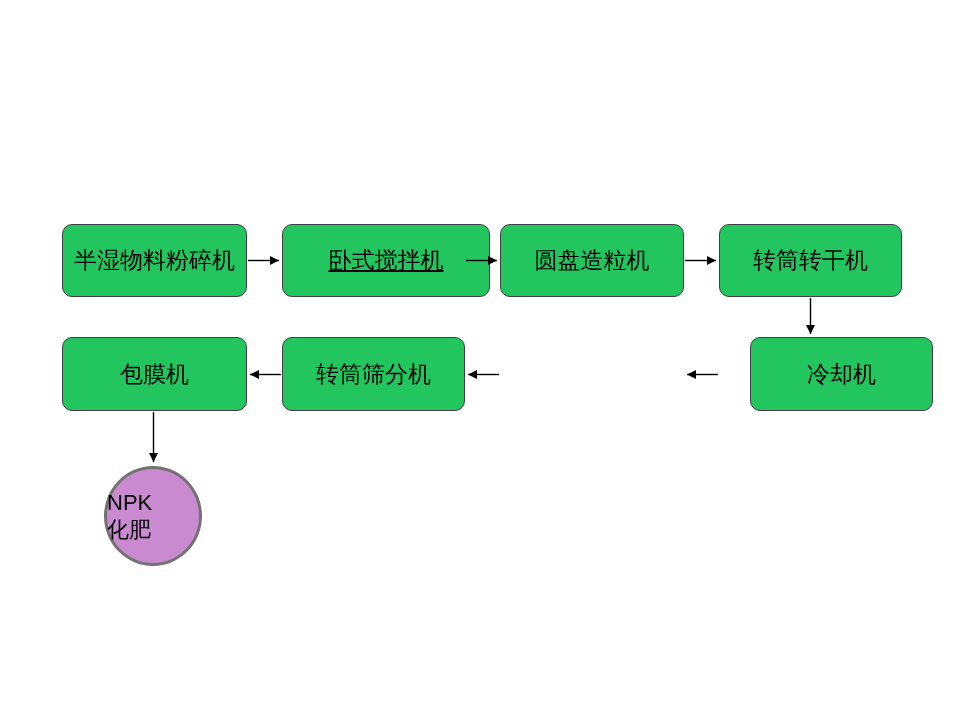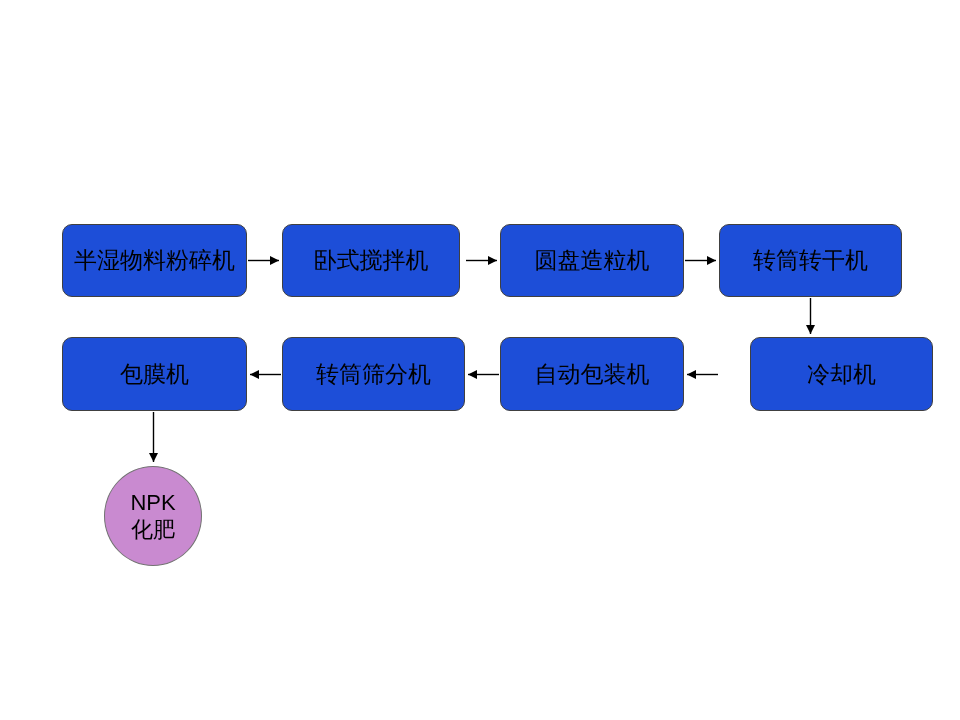--- a/index.html
+++ b/index.html
@@ -15,55 +15,55 @@
     overflow: hidden;
   }
   .canvas {
     position: absolute;
     inset: 0;
     width: 960px;
     height: 720px;
   }
   .node {
     position: absolute;
-    background: #1d4ed8;
+    background: #22c55e;
     border: 1px solid #404040;
     border-radius: 10px;
     display: flex;
     align-items: center;
     justify-content: center;
     font-size: 23px;
     color: #000000;
     box-sizing: border-box;
     text-align: center;
     white-space: nowrap;
   }
   
   .n-crusher    { left: 62px;  top: 224px; width: 185px; height: 73px; }
-  .n-mixer      { left: 282px; top: 224px; width: 178px; height: 73px; }
+  .n-mixer      { left: 282px; top: 224px; width: 208px; height: 73px; text-decoration: underline; }
   .n-granulator { left: 500px; top: 224px; width: 184px; height: 73px; justify-content: center; }
   .n-dryer      { left: 719px; top: 224px; width: 183px; height: 73px; }
   
   .n-coater     { left: 62px;  top: 337px; width: 185px; height: 74px; }
   .n-screener   { left: 282px; top: 337px; width: 183px; height: 74px; }
   .n-packer     { left: 500px; top: 337px; width: 184px; height: 74px; }
   .n-cooler     { left: 719px; top: 337px; width: 183px; height: 74px; margin-left: 31px; }
 
   .terminal {
     position: absolute;
     left: 104px;
     top: 466px;
     width: 98px;
     height: 100px;
     border-radius: 50%;
     background: #c98ad0;
-    border: 1px solid #737373;
+    border: 3px solid #737373;
     display: flex;
     flex-direction: column;
-    align-items: center;
+    align-items: flex-start;
     justify-content: center;
     color: #000000;
     font-size: 22px;
     line-height: 1.25;
     box-sizing: border-box;
   }
   .arrows {
     position: absolute;
     inset: 0;
     pointer-events: none;
@@ -86,23 +86,20 @@
   <div class="node n-dryer">
     <span>转筒转干机</span>
   </div>
 
   <div class="node n-coater">
     <span>包膜机</span>
   </div>
   <div class="node n-screener">
     <span>转筒筛分机</span>
   </div>
-  <div class="node n-packer">
-    <span>自动包装机</span>
-  </div>
   <div class="node n-cooler">
     <span>冷却机</span>
   </div>
 
   <div class="terminal">
     <span>NPK</span>
     <span>化肥</span>
   </div>
 
   <svg class="arrows" width="960" height="720" viewBox="0 0 960 720">

